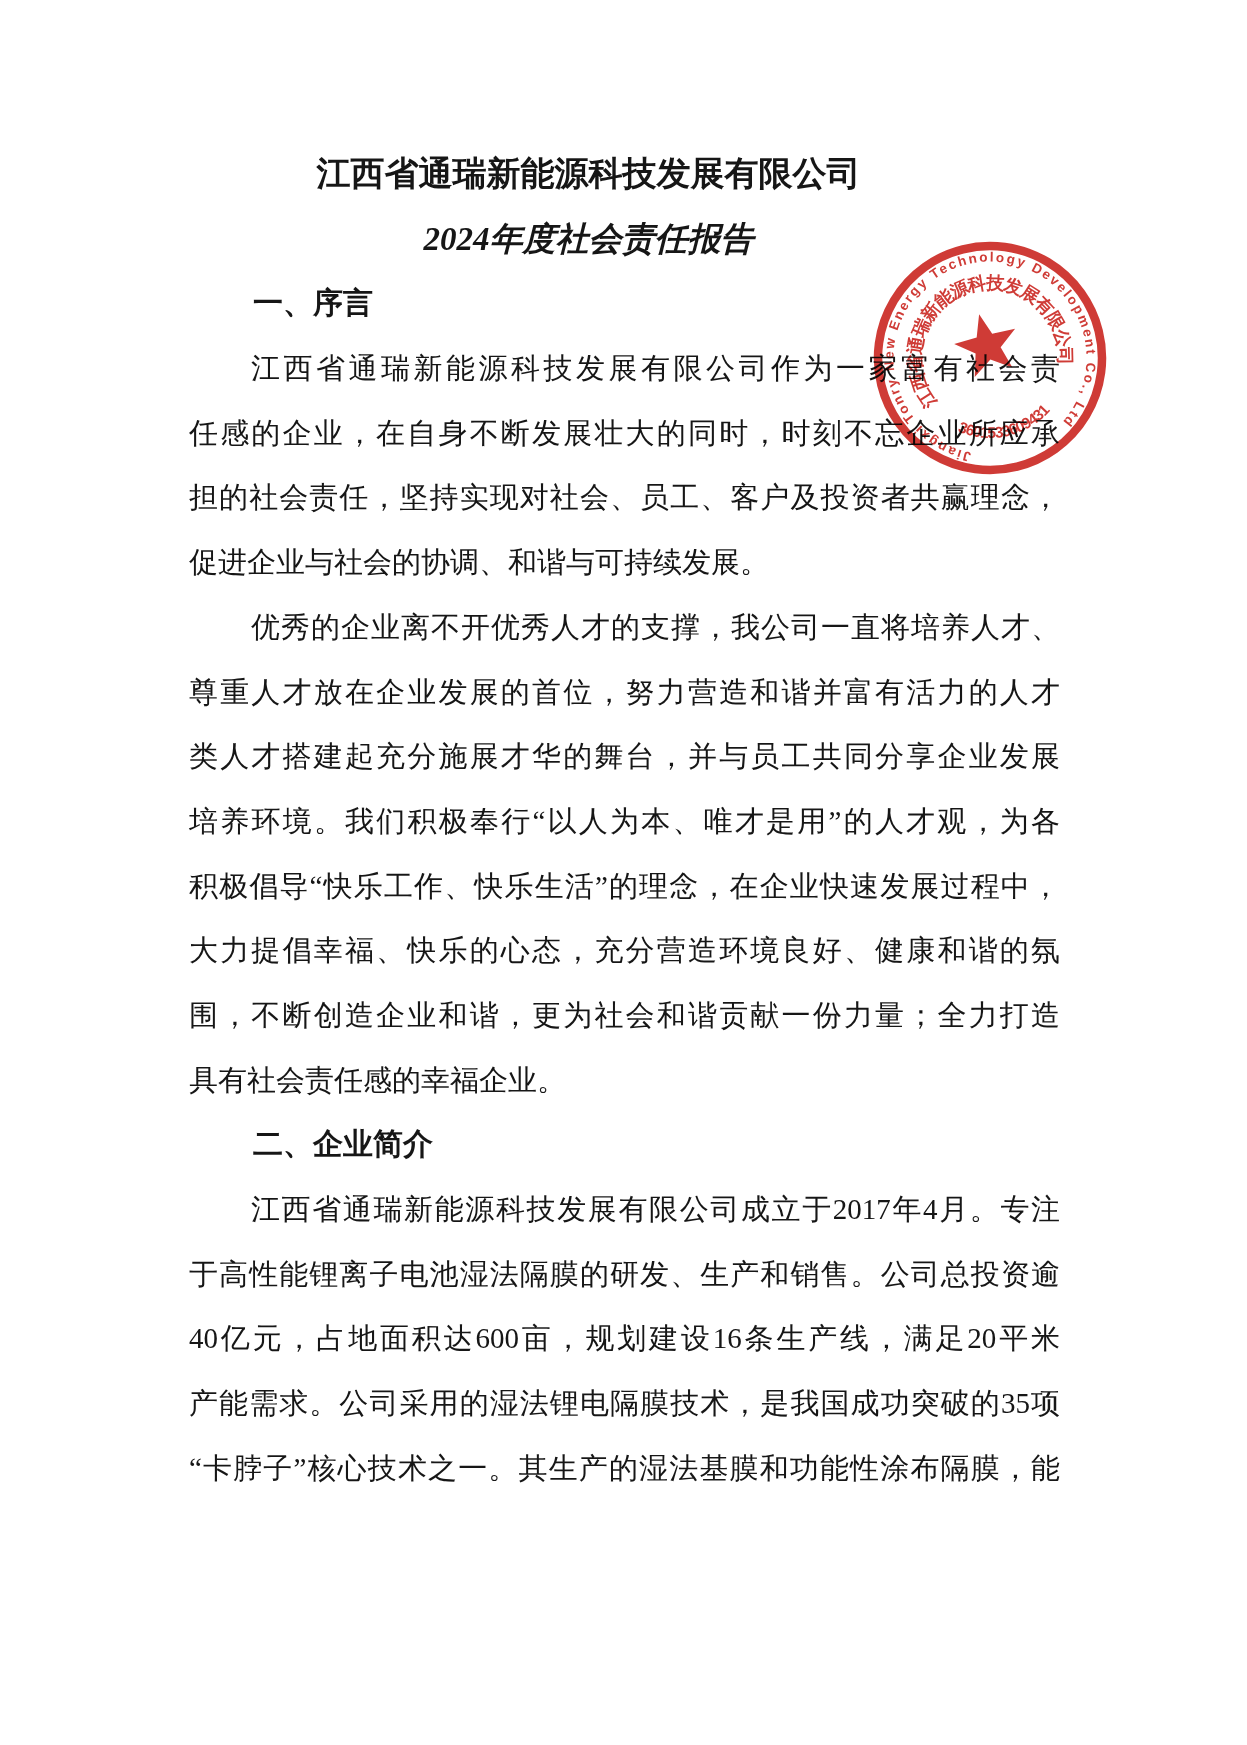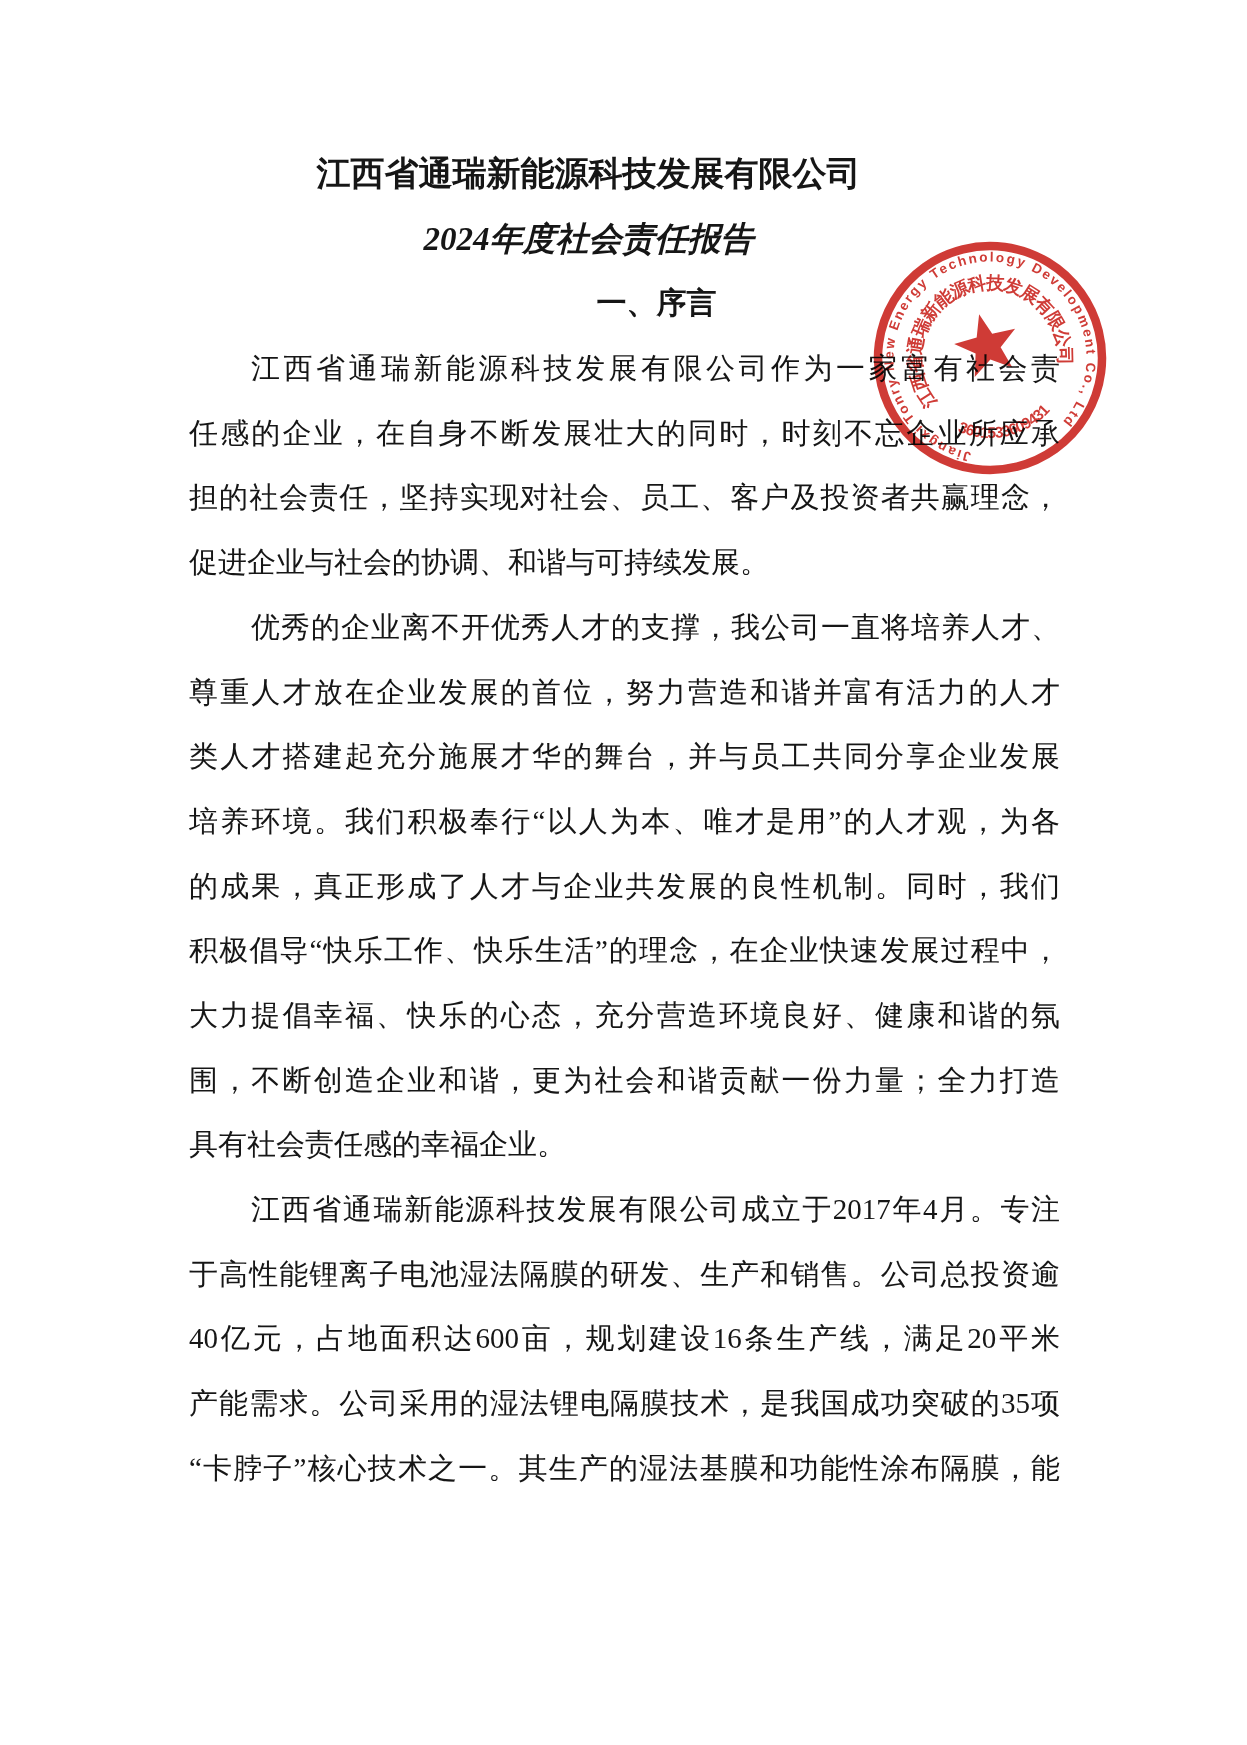--- a/index.html
+++ b/index.html
@@ -25,21 +25,21 @@
     white-space:nowrap;
   }
   .line.para-end {
     text-align:left;
     text-align-last:auto;
   }
   .line.indent { text-indent:62px; }
   .heading {
     font-weight:bold;
     font-size:30px;
-    text-align:center;
+    text-align:left;
     text-align-last:auto;
     text-indent:64px;
   }
   .title1, .title2 {
     position:relative; left:-36px;
     font-weight:bold;
     text-align:center;
     text-align-last:center;
   }
   .title1 { font-size:34px; }
@@ -69,26 +69,26 @@
 
     <div class="line indent">江西省通瑞新能源科技发展有限公司作为一家富有社会责</div>
     <div class="line">任感的企业，在自身不断发展壮大的同时，时刻不忘企业所应承</div>
     <div class="line">担的社会责任，坚持实现对社会、员工、客户及投资者共赢理念，</div>
     <div class="line para-end">促进企业与社会的协调、和谐与可持续发展。</div>
 
     <div class="line indent">优秀的企业离不开优秀人才的支撑，我公司一直将培养人才、</div>
     <div class="line">尊重人才放在企业发展的首位，努力营造和谐并富有活力的人才</div>
     <div class="line">类人才搭建起充分施展才华的舞台，并与员工共同分享企业发展</div>
     <div class="line">培养环境。我们积极奉行“以人为本、唯才是用”的人才观，为各</div>
-    <div class="line">的成果，真正形成了人才与企业共发展的良性机制。同时，我们</div>
     <div class="line">积极倡导“快乐工作、快乐生活”的理念，在企业快速发展过程中，</div>
     <div class="line">大力提倡幸福、快乐的心态，充分营造环境良好、健康和谐的氛</div>
     <div class="line">围，不断创造企业和谐，更为社会和谐贡献一份力量；全力打造</div>
     <div class="line para-end">具有社会责任感的幸福企业。</div>
 
+    <div class="line heading">二、企业简介</div>
 
     <div class="line indent">江西省通瑞新能源科技发展有限公司成立于2017年4月。专注</div>
     <div class="line">于高性能锂离子电池湿法隔膜的研发、生产和销售。公司总投资逾</div>
     <div class="line">40亿元，占地面积达600亩，规划建设16条生产线，满足20平米</div>
     <div class="line">产能需求。公司采用的湿法锂电隔膜技术，是我国成功突破的35项</div>
     <div class="line">“卡脖子”核心技术之一。其生产的湿法基膜和功能性涂布隔膜，能</div>
   </div>
 
   <svg class="stamp" viewBox="-121 -121 242 242" width="242" height="242" xmlns="http://www.w3.org/2000/svg">
     <defs>

